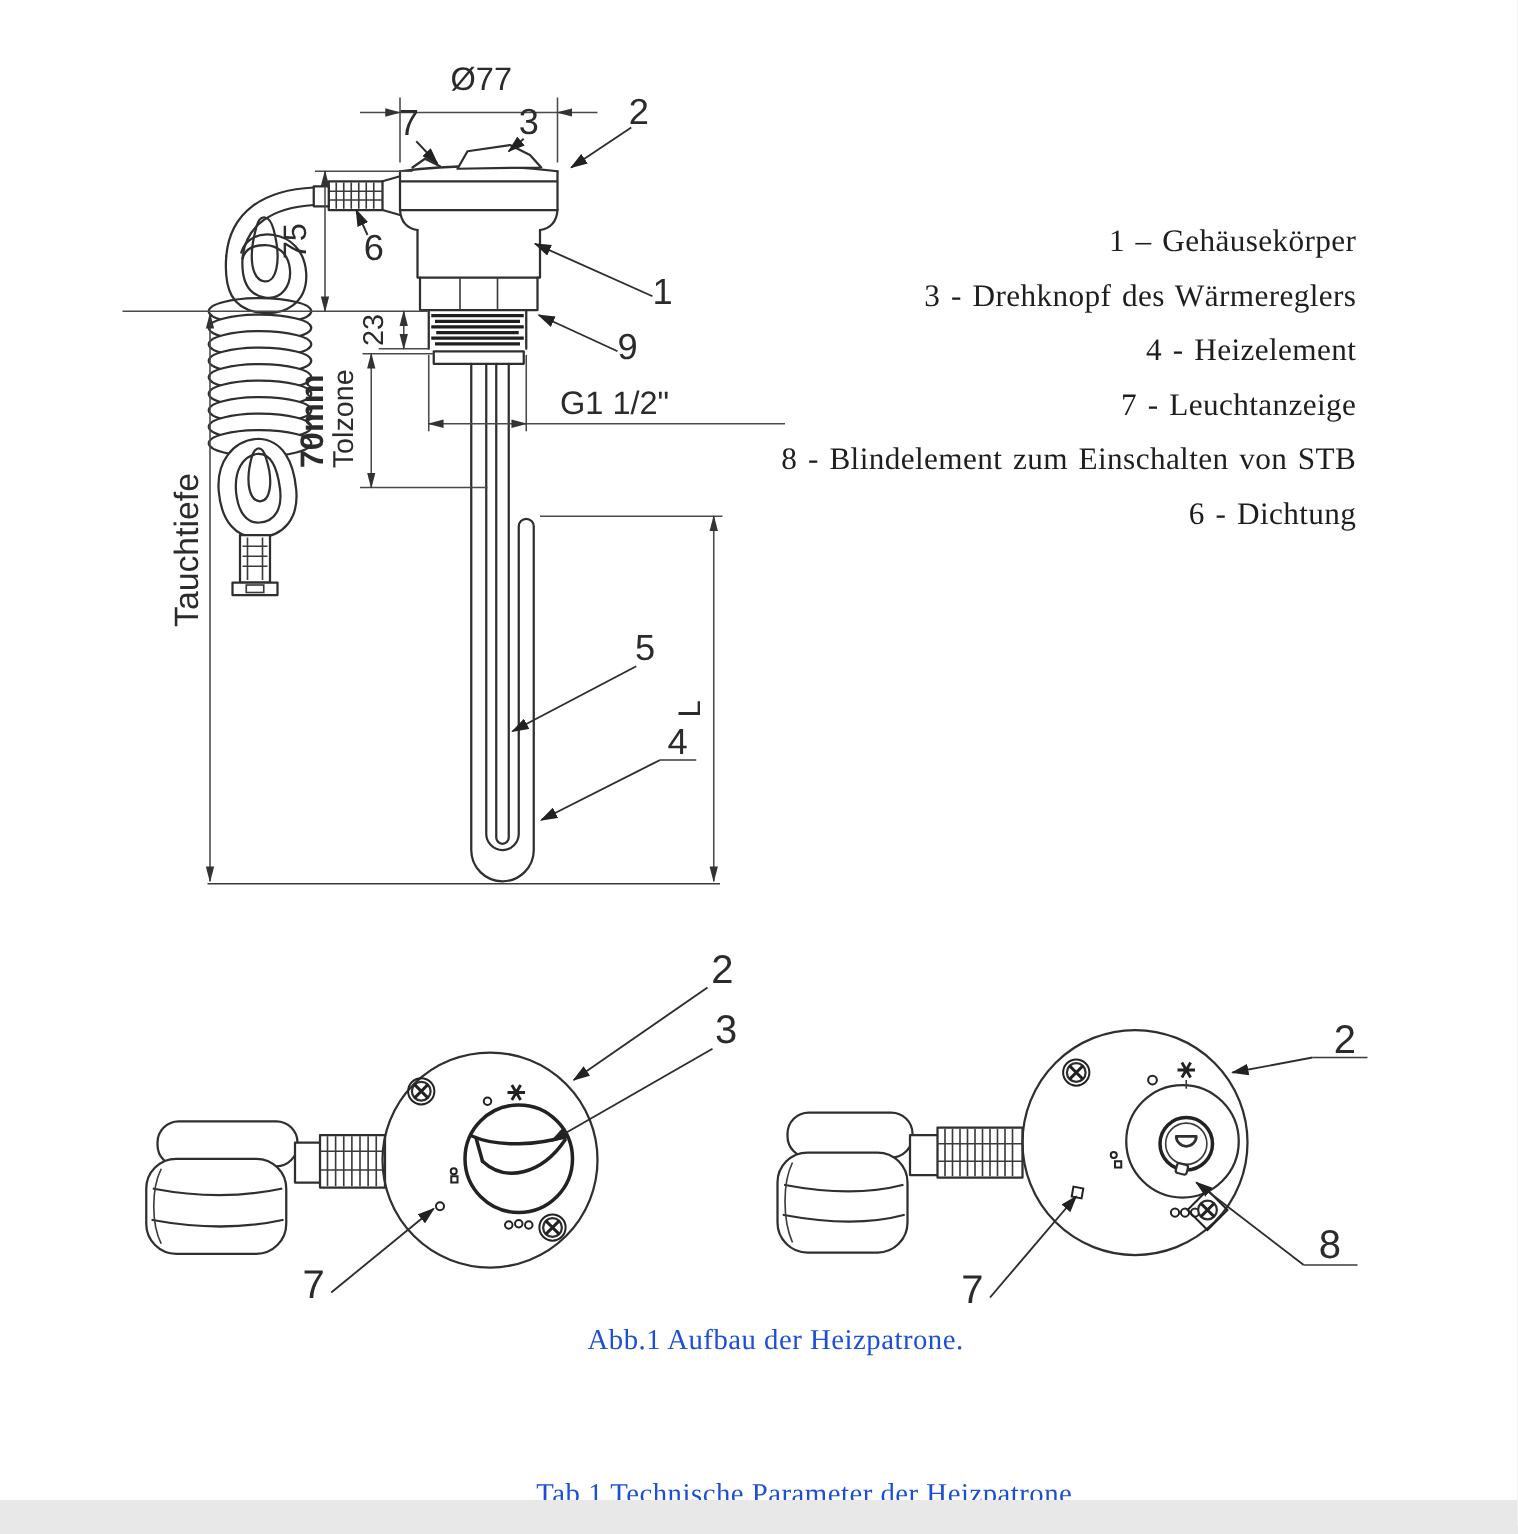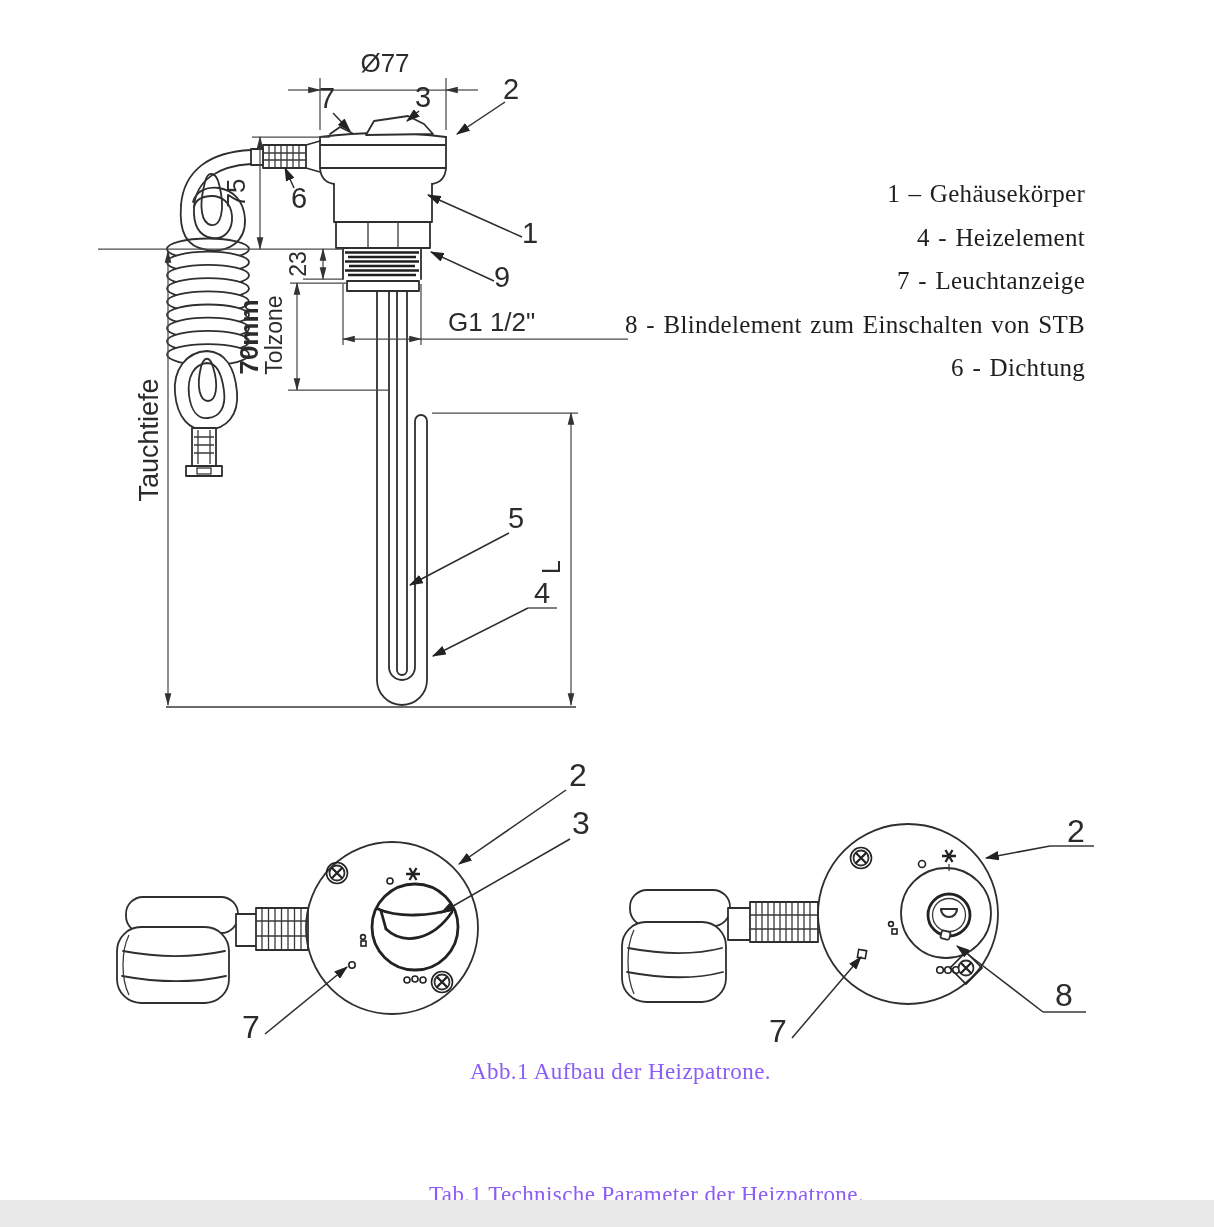--- a/index.html
+++ b/index.html
@@ -22,21 +22,21 @@
   .dimtxt-s{font-size:23px;}
   .dimtxt-b{font-size:26px;font-weight:700;}
   .gtxt{font-size:26px;}
   .co{font-size:29px;}
   .co2{font-size:32px;}
   .mid{text-anchor:middle;}
   
   .legend{position:absolute;left:625px;top:172px;color:#1e1e1e;
           font-family:"Liberation Serif",serif;font-size:25px;line-height:43.5px;
           letter-spacing:.3px;word-spacing:2px;white-space:nowrap;text-align:right;}
-  .caption{position:absolute;color:#8b5cf6;font-family:"Liberation Serif",serif;
+  .caption{position:absolute;color:#1d4ed8;font-family:"Liberation Serif",serif;
            font-size:23px;letter-spacing:.4px;white-space:nowrap;}
   .cap-fig{left:470px;top:1059px;}
   .cap-tab{left:429px;top:1182px;}
 </style>
 </head>
 <body>
 
 <div class="canvas">
 
 <svg width="1214" height="1227" viewBox="0 0 1214 1227">
@@ -310,20 +310,21 @@
       <path class="thin" d="M1043,1012 H1086"></path>
       <path class="ldr" d="M1043,1012 L957,946" marker-end="url(#la)"></path>
       <text class="co2 mid" x="778" y="1042">7</text>
       <path class="ldr" d="M792,1038 L861,957" marker-end="url(#la)"></path>
     </g>
   </g>
 </svg>
 
   <div class="legend">
     <div class="legend-row">1 – Gehäusekörper</div>
+    <div class="legend-row">3 - Drehknopf des Wärmereglers</div>
     <div class="legend-row">4 - Heizelement</div>
     <div class="legend-row">7 - Leuchtanzeige</div>
     <div class="legend-row">8 - Blindelement zum Einschalten von STB</div>
     <div class="legend-row">6 - Dichtung</div>
   </div>
 
   <div class="caption cap-fig">Abb.1 Aufbau der Heizpatrone.</div>
   <div class="caption cap-tab">Tab.1 Technische Parameter der Heizpatrone.</div>
 
 </div>

